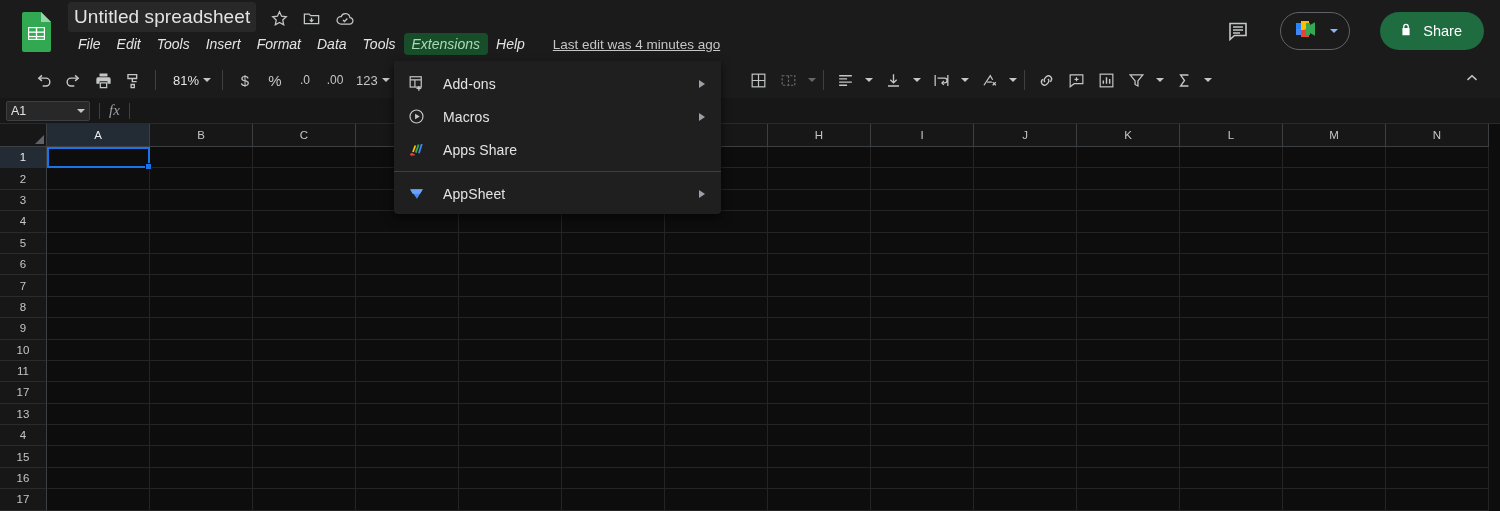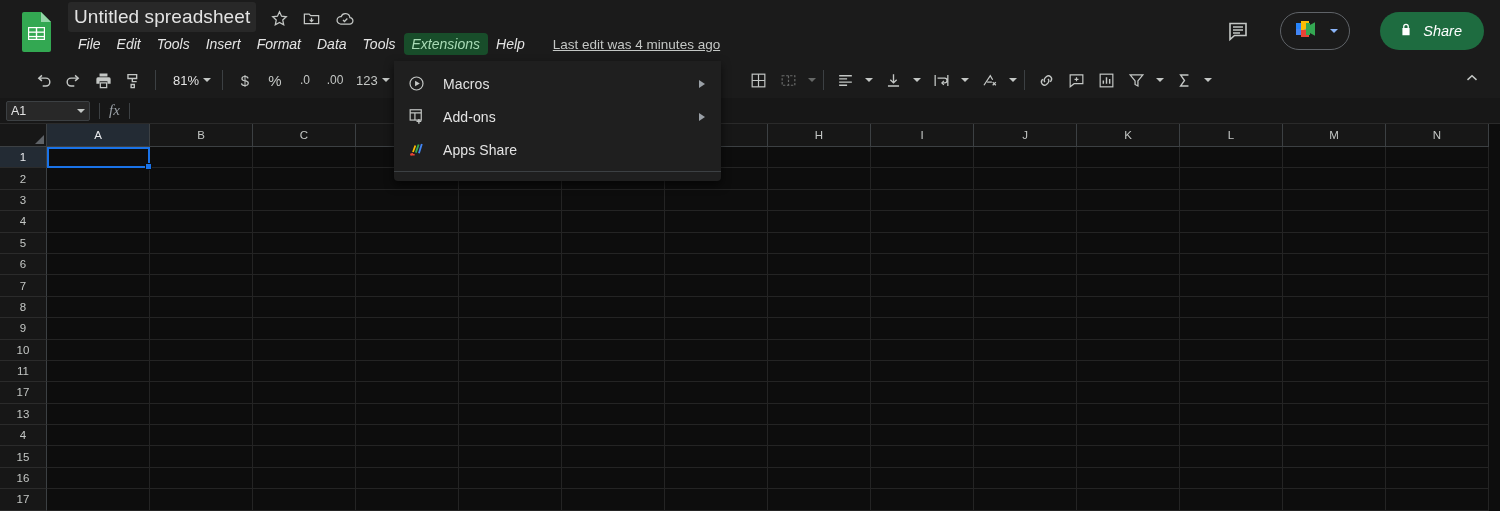--- a/index.html
+++ b/index.html
@@ -37,21 +37,21 @@
     font-size: 14px; color: #e3e3e3; padding: 2px 8px;
     border-radius: 4px; line-height: 18px; cursor: default; font-style: italic;
   }
   .menu-item.active { background: #184d2a; color: #a8dab5; }
   #lastedit {
     font-size: 13.5px; color: #c4c7c5; text-decoration: underline;
     margin-left: 16px; padding: 2px 4px;
   }
   #topright {
     position: absolute; right: 16px; top: 8px;
-    display: flex; align-items: center; gap: 30px; height: 46px; font-style: italic;
+    display: flex; align-items: center; gap: 30px; height: 46px;
   }
   #comment-btn { width: 24px; height: 24px; color: #c4c7c5; }
   #meet-pill {
     display: flex; align-items: center; gap: 3px;
     border: 1px solid #5f6368; border-radius: 19px;
     height: 38px; padding: 0 11px 0 12px;
   }
   #share-btn {
     display: flex; align-items: center; gap: 9px;
     background: #1e6c40; color: #fff; height: 38px;
@@ -709,48 +709,58 @@
       <div id="fillhandle"></div>
     </div>
   </div>
 </div>
 
 <div id="dropdown">
 
   <div class="mrow">
     <span class="micon">
       <svg viewBox="0 0 24 24" width="19" height="19" fill="none" stroke="#c4c7c5" stroke-width="1.5">
-        <circle cx="12" cy="12" r="8.2"></circle>
-          <path d="M10.2 8.6l6 3.4-6 3.4z" fill="#c4c7c5" stroke="none"></path>
-      </svg>
-    </span>
-    <span class="mlabel">Macros</span>
-    <span class="marrow"></span>
-  </div>
-
-  <div class="mrow">
-    <span class="micon">
-      <svg viewBox="0 0 24 24" width="19" height="19" fill="none" stroke="#c4c7c5" stroke-width="1.5">
         <rect x="4" y="3.5" width="14" height="13"></rect>
           <path d="M4 7.5h14M10 7.5v9"></path>
         <path d="M15 15v6M12 18h6" stroke-width="1.7"></path>
       </svg>
     </span>
     <span class="mlabel">Add-ons</span>
+    <span class="marrow"></span>
+  </div>
+
+  <div class="mrow">
+    <span class="micon">
+      <svg viewBox="0 0 24 24" width="19" height="19" fill="none" stroke="#c4c7c5" stroke-width="1.5">
+        <circle cx="12" cy="12" r="8.2"></circle>
+          <path d="M10.2 8.6l6 3.4-6 3.4z" fill="#c4c7c5" stroke="none"></path>
+      </svg>
+    </span>
+    <span class="mlabel">Macros</span>
     <span class="marrow"></span>
   </div>
 
   <div class="mrow">
     <span class="micon">
       <svg viewBox="0 0 24 24" width="19" height="19">
         <path d="M4 17.5l3.2-1.4 1 2.2-3.2 1.4z" fill="#ea4335"></path>
         <path d="M6.5 14.8l3-8.2 2.1.8-3 8.2z" fill="#fbbc05"></path>
         <path d="M10 15.6l3.6-10.3 2.2.8-3.6 10.3z" fill="#34a853"></path>
         <path d="M14 16.4L17.6 4.6l2.2.8L16.2 17z" fill="#4285f4"></path>
         <path d="M4.2 17.6h5.5v2H4.2z" fill="#ea4335"></path>
       </svg>
     </span>
     <span class="mlabel">Apps Share</span>
   </div>
 
   <div class="mdivider"></div>
 
+  <div class="mrow">
+    <span class="micon">
+      <svg viewBox="0 0 24 24" width="19" height="19">
+        <path d="M4 6.5h16l-7.4 12.2z" fill="#4a89f3"></path>
+        <path d="M4 6.5h16l-3.5 5.8H7z" fill="#6aa2f7"></path>
+      </svg>
+    </span>
+    <span class="mlabel">AppSheet</span>
+    <span class="marrow"></span>
+  </div>
 </div>
 
 </body></html>

